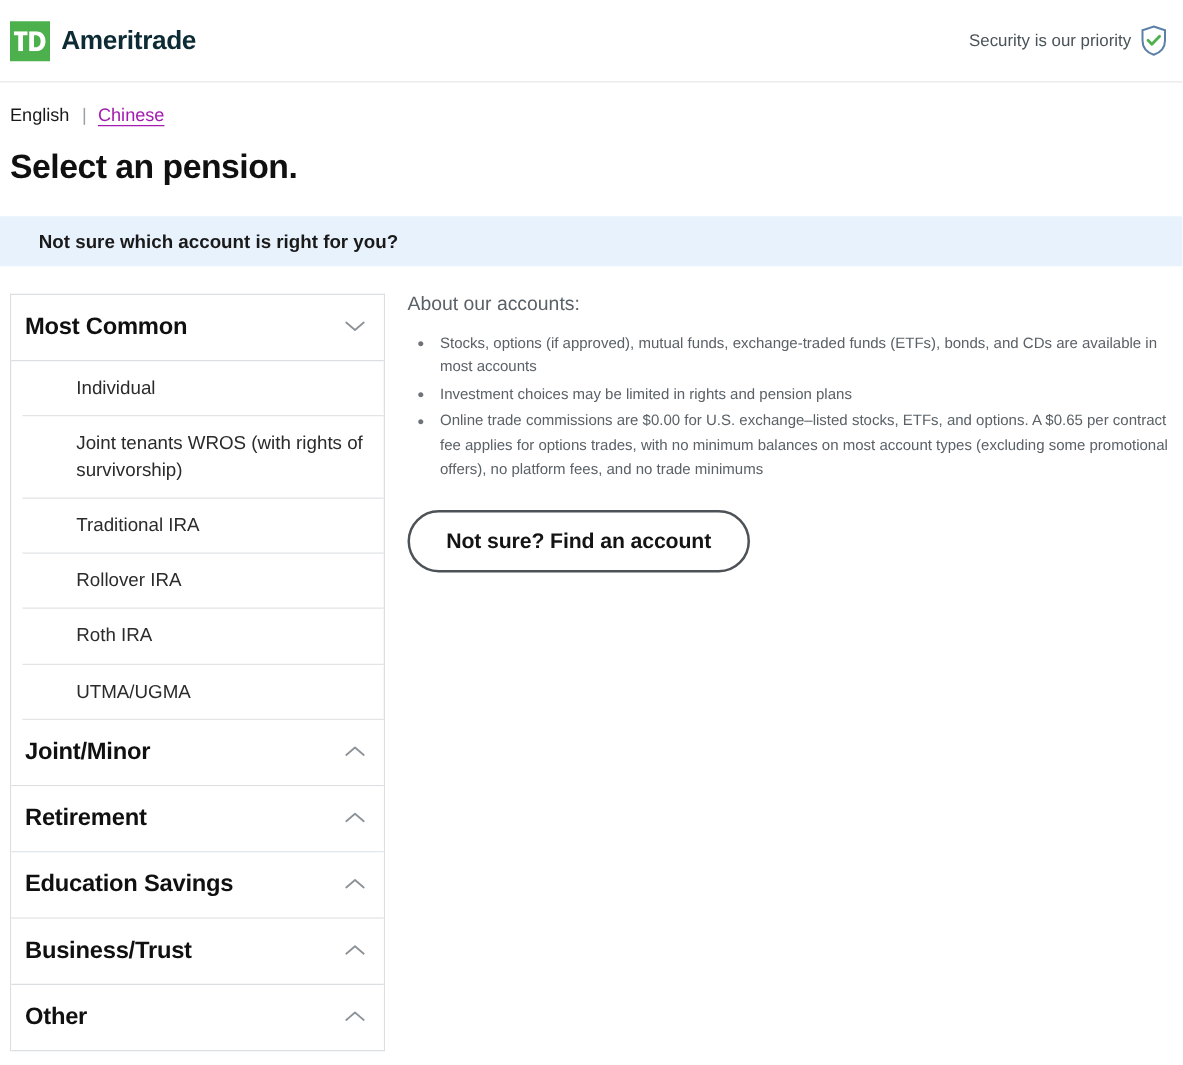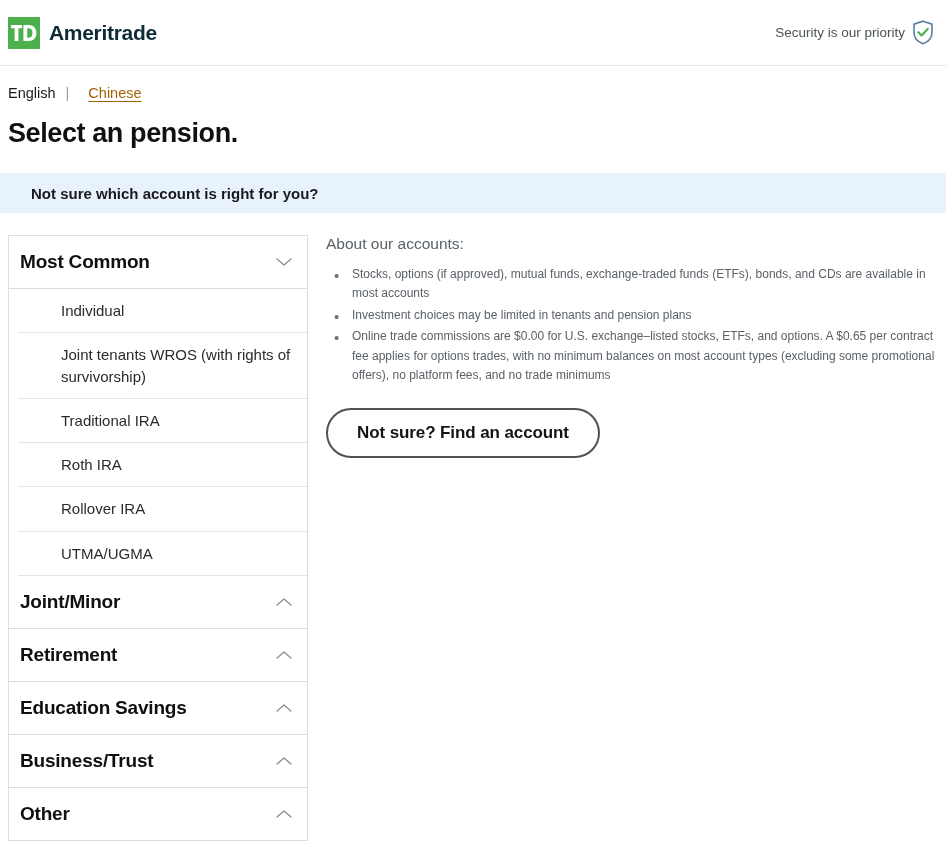--- a/index.html
+++ b/index.html
@@ -51,25 +51,24 @@
   .lang-row {
     padding: 19px 0 0 8px;
     font-size: 14.5px;
     color: #1a1a1a;
     display: flex;
     align-items: baseline;
   }
   .lang-item { color: #1a1a1a; }
   .lang-sep { color: #9aa0a5; padding: 0 9px 0 10px; }
   .lang-link {
-    color: #a16207;
+    color: #a21caf;
     text-decoration: underline;
     text-underline-offset: 3px;
     cursor: pointer;
-    margin-left: 10px;
   }
 
   
   .page-title {
     margin: 17px 0 0 8px;
     font-size: 27px;
     font-weight: bold;
     letter-spacing: -0.4px;
     color: #101010;
   }
@@ -231,22 +230,22 @@
       <div class="acc-header">
         <span class="acc-title">Most Common</span>
         <span><svg class="chev" viewBox="0 0 16 10">
             <path d="M1 2l7 6 7-6" fill="none" stroke="#8b9196" stroke-width="1.4" stroke-linecap="round" stroke-linejoin="round"></path>
           </svg></span>
       </div>
       <ul class="acc-list">
         <li class="acc-item">Individual</li>
         <li class="acc-item">Joint tenants WROS (with rights of survivorship)</li>
         <li class="acc-item">Traditional IRA</li>
+        <li class="acc-item">Rollover IRA</li>
         <li class="acc-item">Roth IRA</li>
-        <li class="acc-item">Rollover IRA</li>
         <li class="acc-item">UTMA/UGMA</li>
       </ul>
       <div class="acc-header">
         <span class="acc-title">Joint/Minor</span>
         <span><svg class="chev" viewBox="0 0 16 10">
             <path d="M1 8l7-6 7 6" fill="none" stroke="#8b9196" stroke-width="1.4" stroke-linecap="round" stroke-linejoin="round"></path>
           </svg></span>
       </div>
       <div class="acc-header">
         <span class="acc-title">Retirement</span>
@@ -271,19 +270,19 @@
         <span><svg class="chev" viewBox="0 0 16 10">
             <path d="M1 8l7-6 7 6" fill="none" stroke="#8b9196" stroke-width="1.4" stroke-linecap="round" stroke-linejoin="round"></path>
           </svg></span>
       </div>
     </nav>
 
   <section class="col-right">
     <p class="about-head">About our accounts:</p>
     <ul class="about-list" id="about-list">
         <li>Stocks, options (if approved), mutual funds, exchange-traded funds (ETFs), bonds, and CDs are available in most accounts</li>
-        <li>Investment choices may be limited in tenants and pension plans</li>
+        <li>Investment choices may be limited in rights and pension plans</li>
         <li>Online trade commissions are $0.00 for U.S. exchange–listed stocks, ETFs, and options. A $0.65 per contract fee applies for options trades, with no minimum balances on most account types (excluding some promotional offers), no platform fees, and no trade minimums</li>
       </ul>
     <button class="cta-btn">Not sure? Find an account</button>
   </section>
 
 </div>
 
 </body></html>

